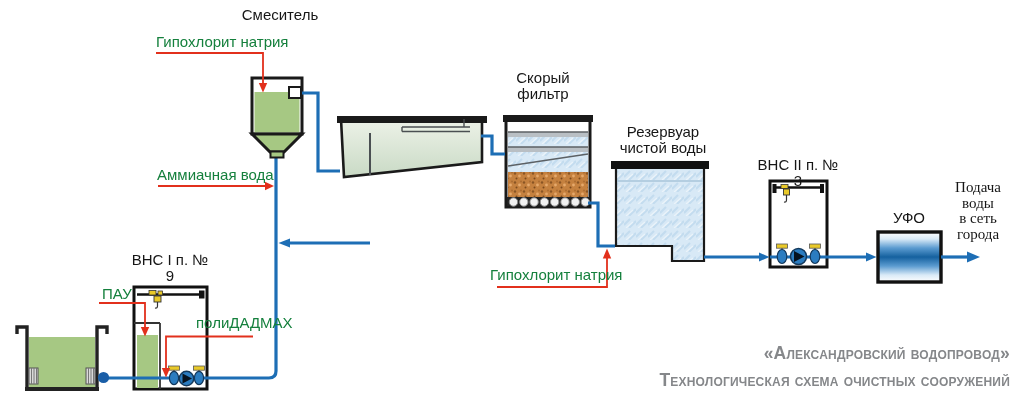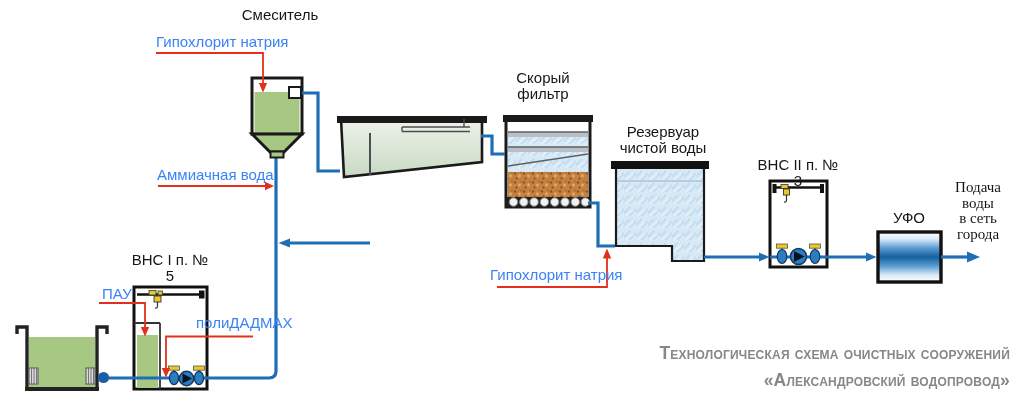--- a/index.html
+++ b/index.html
@@ -2,21 +2,21 @@
 <html><head>
 <meta charset="utf-8">
 <style>
   html,body{margin:0;padding:0;background:#fff;}
   #stage{position:relative;width:1024px;height:413px;background:#fff;overflow:hidden;
          font-family:"Liberation Sans",sans-serif;}
   #diagram-svg{position:absolute;left:0;top:0;}
   .lbl{position:absolute;font-size:15px;line-height:15.5px;color:#161616;
        white-space:pre-line;z-index:5;}
   .lbl.center{text-align:center;}
-  .lbl.red{color:#3b82f6;}
+  .lbl.red{color:#15803d;}
   .title{position:absolute;right:14px;top:340px;text-align:right;
          font-variant:small-caps;font-weight:700;font-size:17.5px;line-height:27px;
          color:#85878a;letter-spacing:.2px;z-index:5;}
 </style>
 </head>
 <body>
 
 <div id="stage">
 
 <svg id="diagram-svg" width="1024" height="413" viewBox="0 0 1024 413">
@@ -229,24 +229,24 @@
 <div class="lbl center" style="left:756px;top:157px;width:84px;">ВНС II п. № 3</div>
 
 <div class="lbl center" style="left:876px;top:210px;width:66px;">УФО</div>
 
 <div class="lbl center" style="left:947px;top:180px;width:62px;font-family:Liberation Serif, serif;">Подача
 воды
 в сеть
 города</div>
 
 
-<div class="lbl center" style="left:128px;top:252px;width:84px;">ВНС I п. № 5</div>
+<div class="lbl center" style="left:128px;top:252px;width:84px;">ВНС I п. № 9</div>
 
 <div class="lbl red" style="left:102px;top:286px;">ПАУ</div>
 
 <div class="lbl red" style="left:172px;top:315px;margin-left:24px;">полиДАДМАХ</div>
 
 <div class="title">
+  <div>«Александровский водопровод»</div>
   <div>Технологическая схема очистных сооружений</div>
-  <div>«Александровский водопровод»</div>
 </div>
 
 </div>
 
 </body></html>

